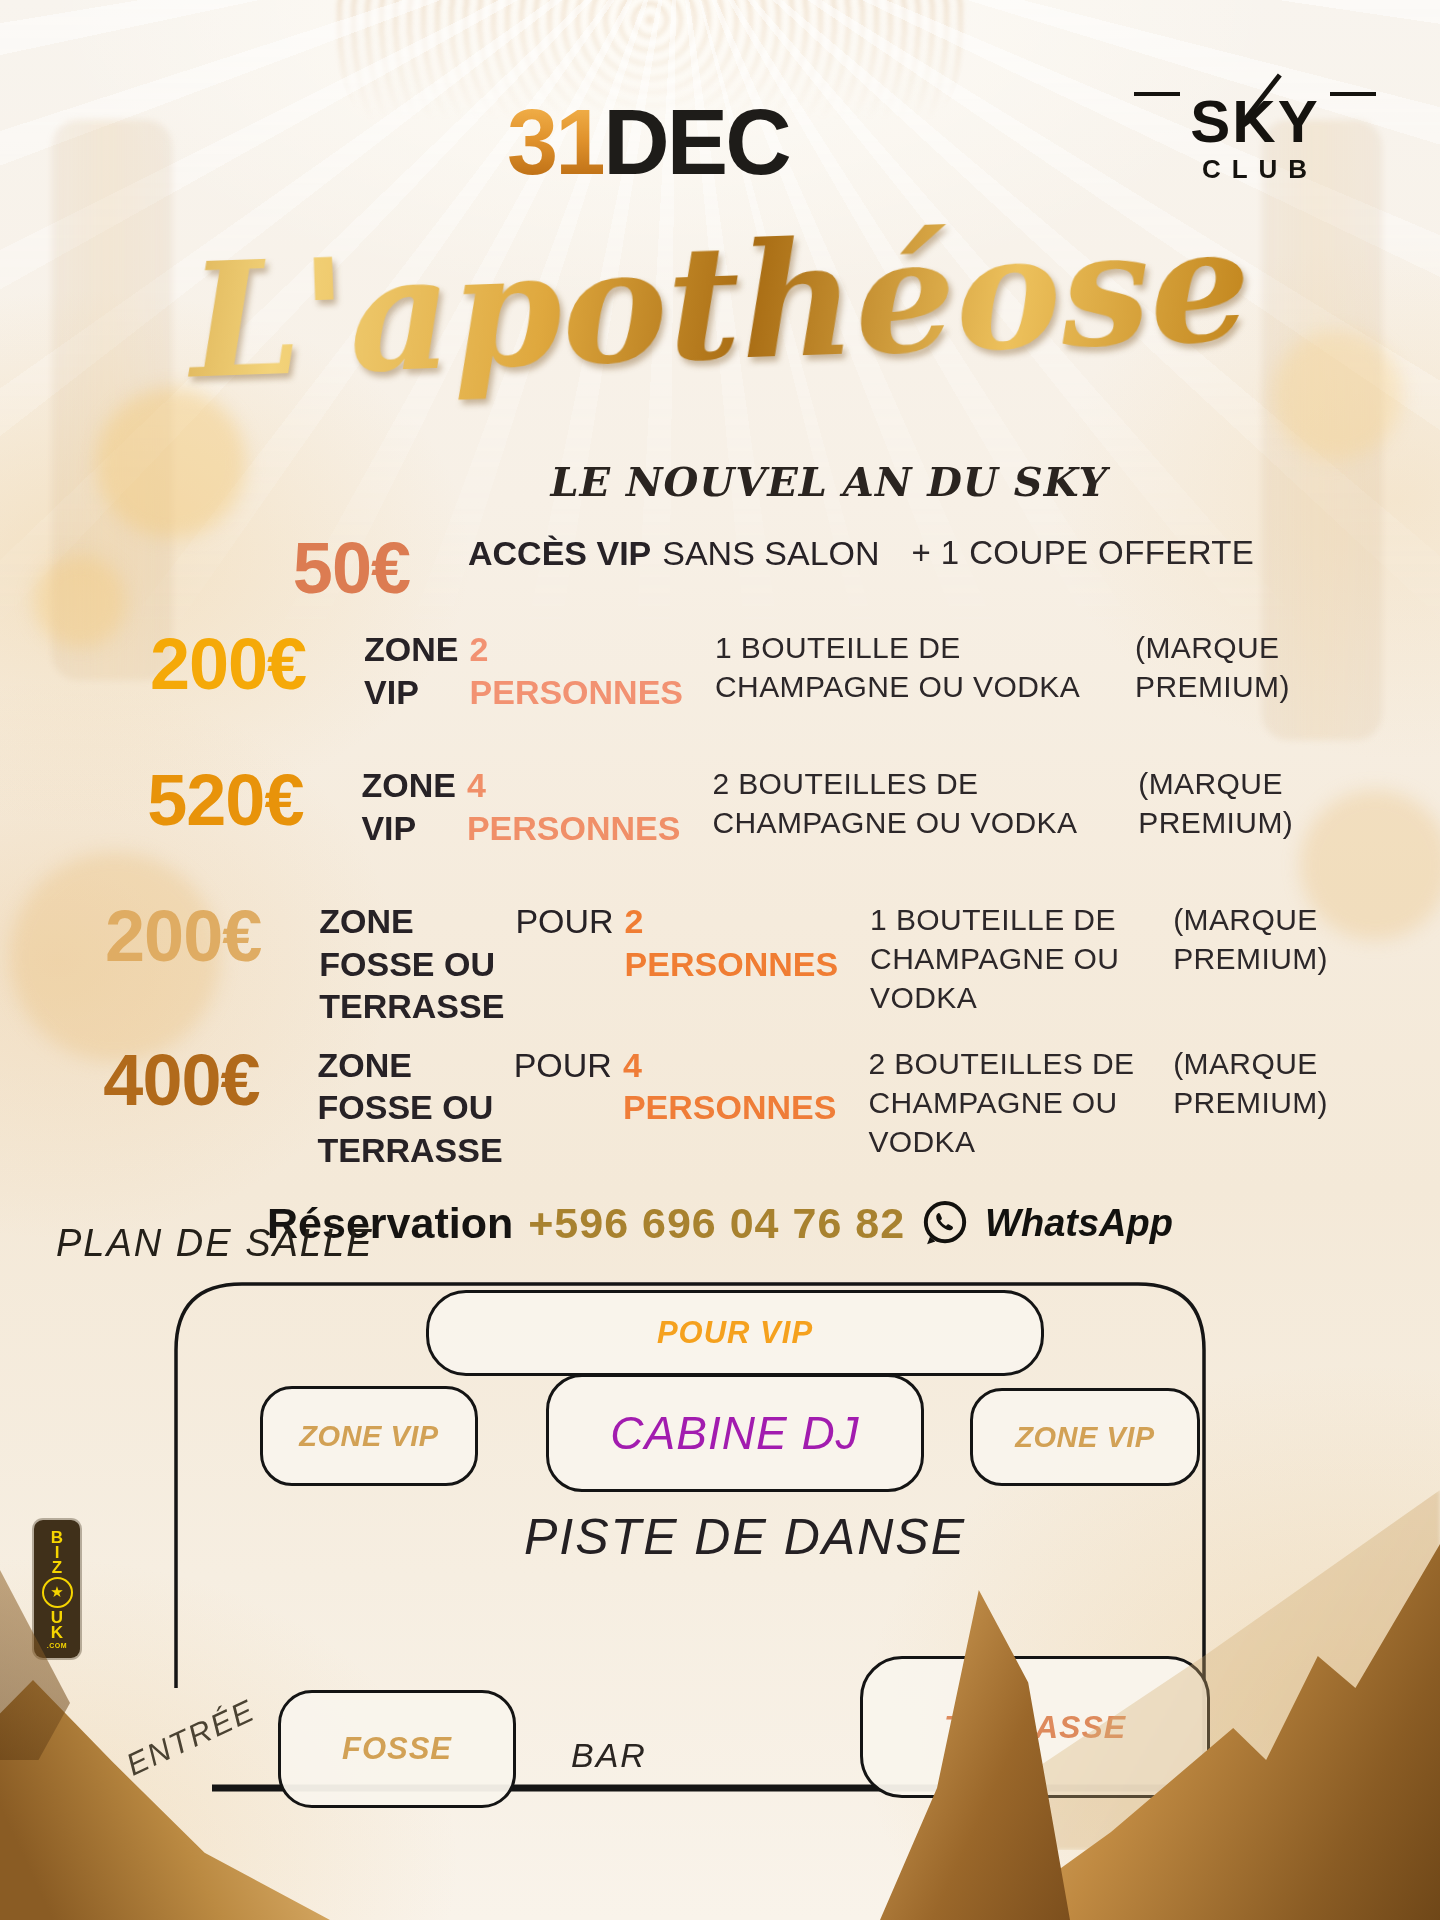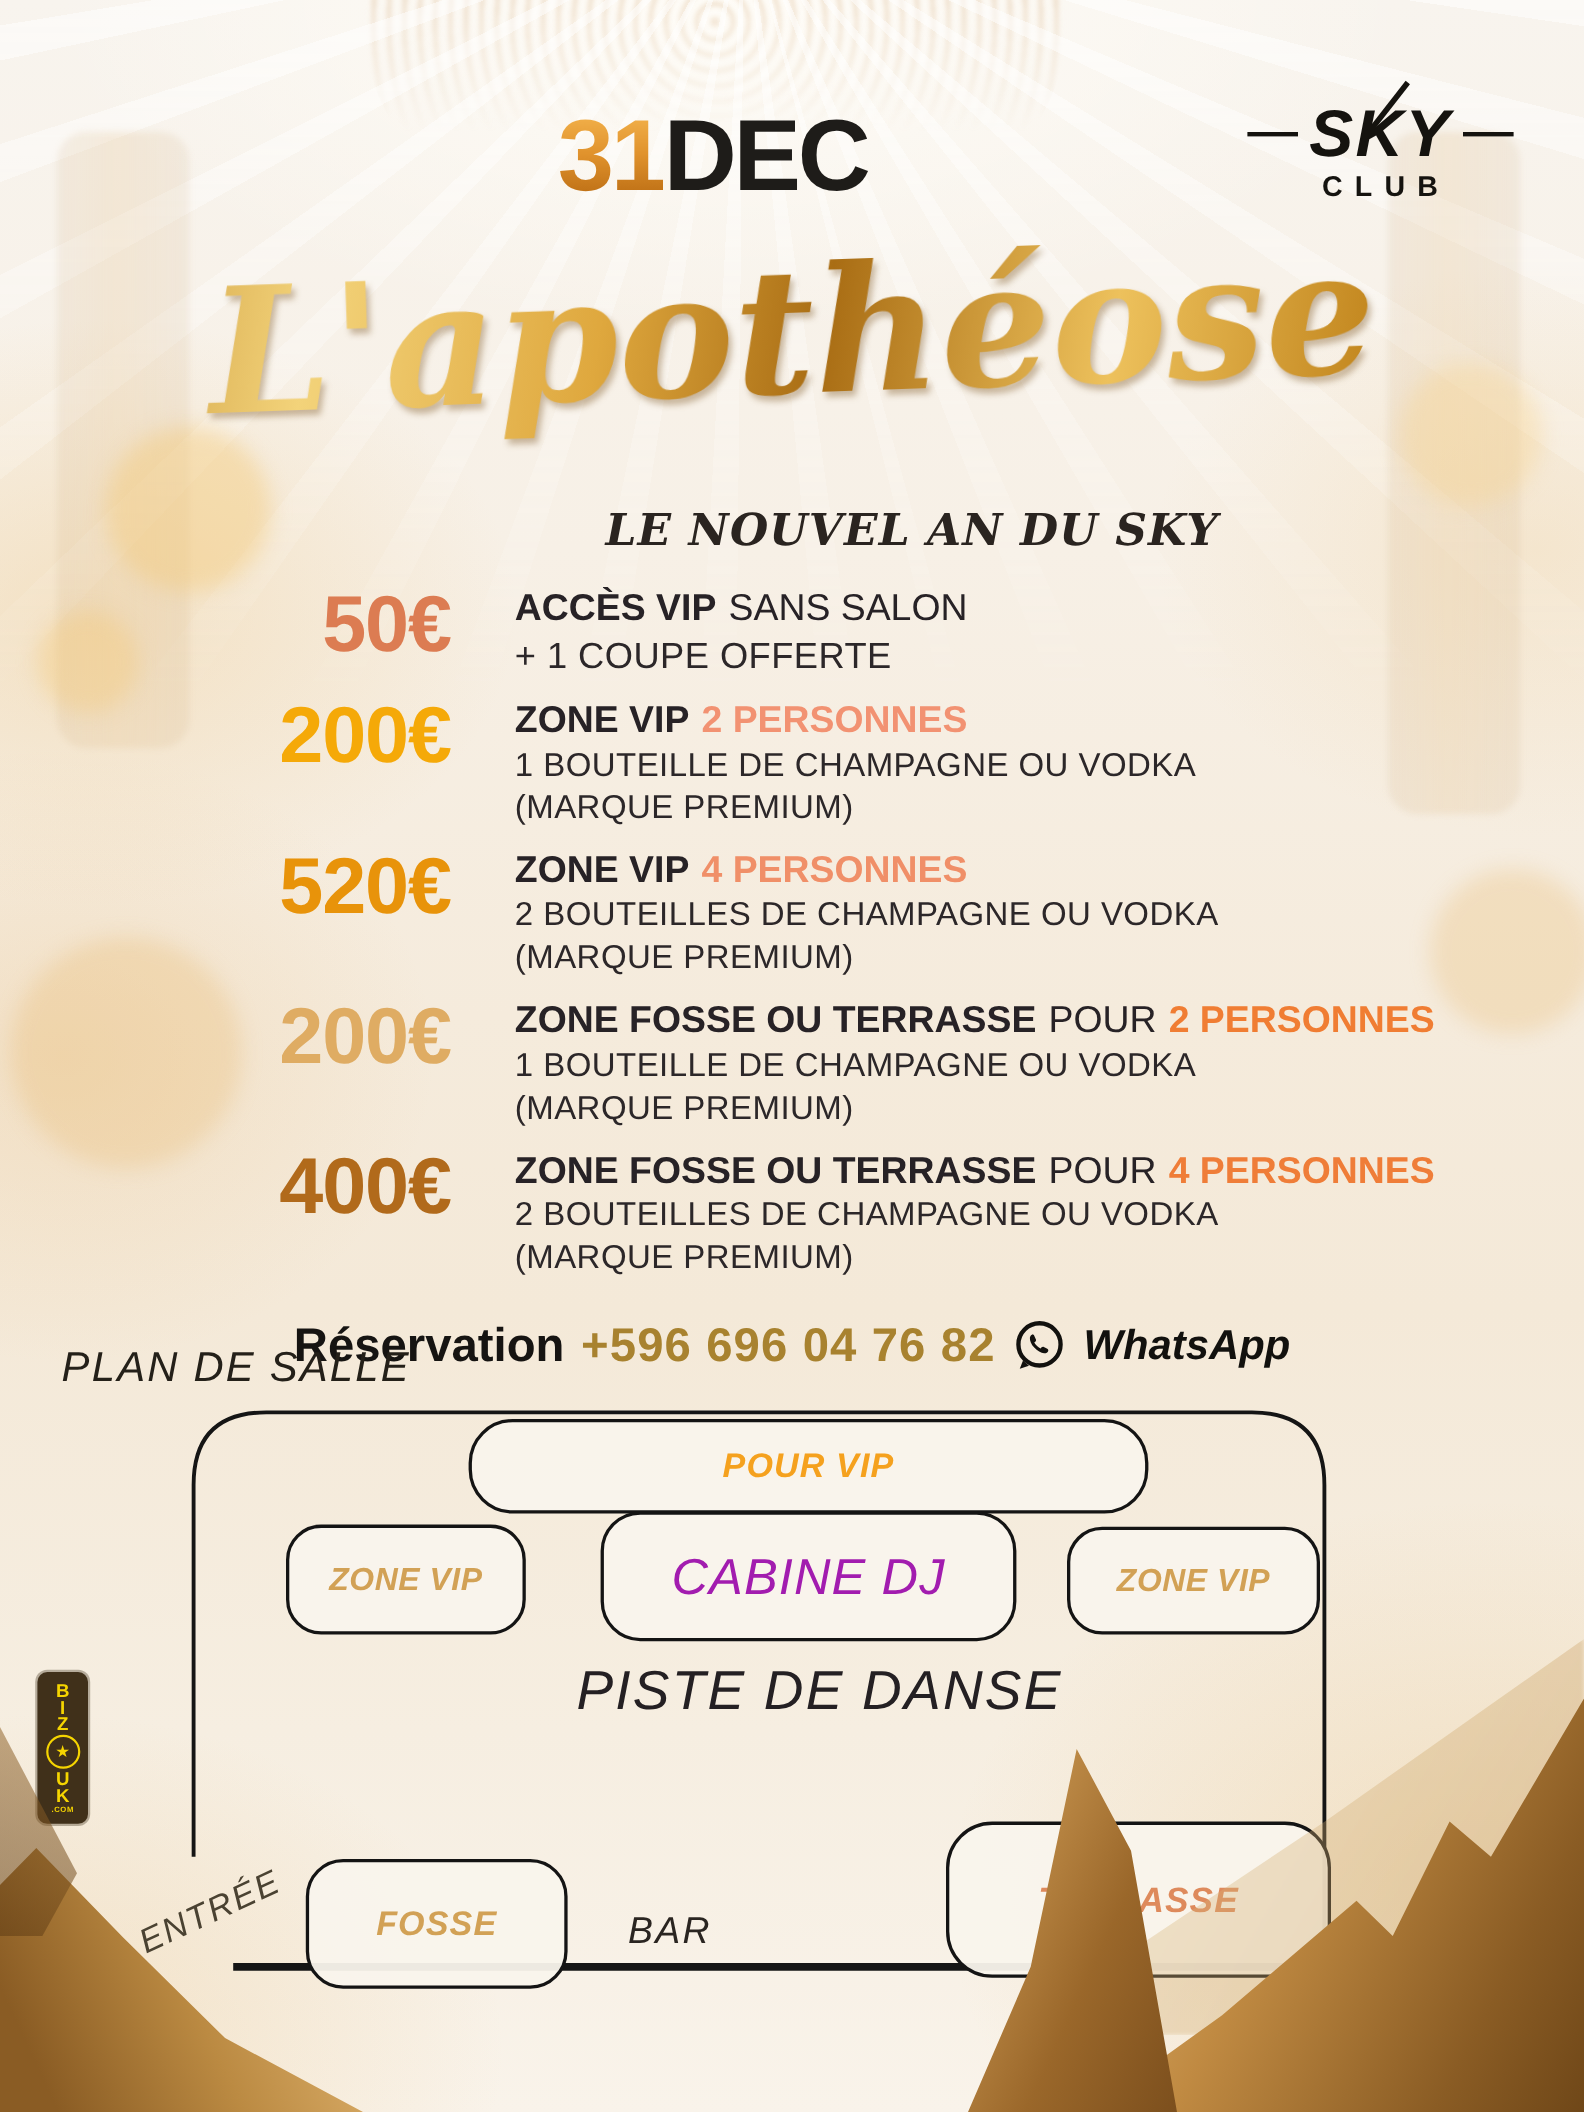--- a/index.html
+++ b/index.html
@@ -51,41 +51,41 @@
   .leaf-bl-dark{left:0;bottom:160px;width:70px;height:190px;opacity:.55;
     background:linear-gradient(200deg,#9a6c30,#5f3c14);
     clip-path:polygon(0 0,100% 70%,55% 100%,0 100%);}
   
   .date{position:absolute;left:462px;top:96px;display:flex;align-items:flex-start;
     font-size:92px;font-weight:800;letter-spacing:-3px;line-height:1;margin-left:45px;}
   .date .day{background:linear-gradient(180deg,#f2b14b 8%,#e0922c 48%,#bd6f15 90%);
     -webkit-background-clip:text;background-clip:text;color:transparent;}
   .date .month{color:#1e1c19;}
   .sky{position:absolute;left:1100px;top:92px;width:310px;text-align:center;color:#15130f;}
-  .sky-row{display:flex;align-items:center;justify-content:center;gap:10px;position:relative;font-style:italic;}
+  .sky-row{display:flex;justify-content:center;gap:10px;position:relative;}
   .sky-dash{width:46px;height:4px;background:#15130f;}
   .sky-text{font-size:60px;font-weight:800;letter-spacing:2px;line-height:1;}
   .sky-slash{position:absolute;left:157px;top:-24px;width:5px;height:66px;background:#15130f;transform:rotate(38deg);}
   .sky-club{font-size:26px;font-weight:600;letter-spacing:11px;margin-top:2px;padding-left:10px;}
   
   .title{position:absolute;left:0;top:208px;width:1440px;text-align:center;
     font-family:"DejaVu Serif",serif;font-style:italic;font-weight:700;
     font-size:158px;line-height:1.2;transform:rotate(-2deg);
     background:linear-gradient(100deg,#b98021 0%,#f3d37a 20%,#dfa83e 38%,#a96d14 52%,#edc15c 70%,#c3871f 86%,#8f5c10 100%);
     -webkit-background-clip:text;background-clip:text;color:transparent;
     filter:drop-shadow(3px 5px 3px rgba(110,66,10,.35));}
   .subtitle{position:absolute;right:332px;top:458px;
     font-family:"DejaVu Serif",serif;font-style:italic;font-weight:600;
     font-size:40px;letter-spacing:1px;color:#2a2420;}
   
   .price-list{position:absolute;left:78px;top:532px;width:1250px;display:flex;flex-direction:column;gap:16px;}
   .price-row{display:flex;align-items:flex-start;gap:58px;}
   .amount{width:332px;text-align:right;font-size:72px;font-weight:800;letter-spacing:-1px;line-height:1;}
   .a0{color:#dc7c52;} .a1{color:#f5a908;} .a2{color:#e8930a;} .a3{color:#dfac63;} .a4{color:#b16a1b;}
-  .desc{display:flex;flex-direction:column;}
+  .desc{display:flex;flex-direction:row;gap:32px;}
   .head{display:flex;gap:11px;align-items:baseline;font-size:34px;line-height:1.25;color:#272226;}
   .head .bold{font-weight:800;}
   .head .plain{font-weight:400;}
   .head .accent{font-weight:800;} .ac1{color:#f29272;} .ac2{color:#f08f68;} .ac3{color:#f07d33;} .ac4{color:#ef7d38;}
   .dline{font-size:30px;font-weight:400;line-height:1.3;color:#2c2729;letter-spacing:.4px;}
   .seg:empty,.dline:empty{display:none;}
   
   .reservation{position:absolute;left:0;top:1198px;width:1440px;display:flex;justify-content:center;align-items:center;gap:15px;}
   .res-label{font-size:43px;font-weight:800;color:#161412;}
   .res-phone{font-size:43px;font-weight:700;color:#a8822f;letter-spacing:1px;}

